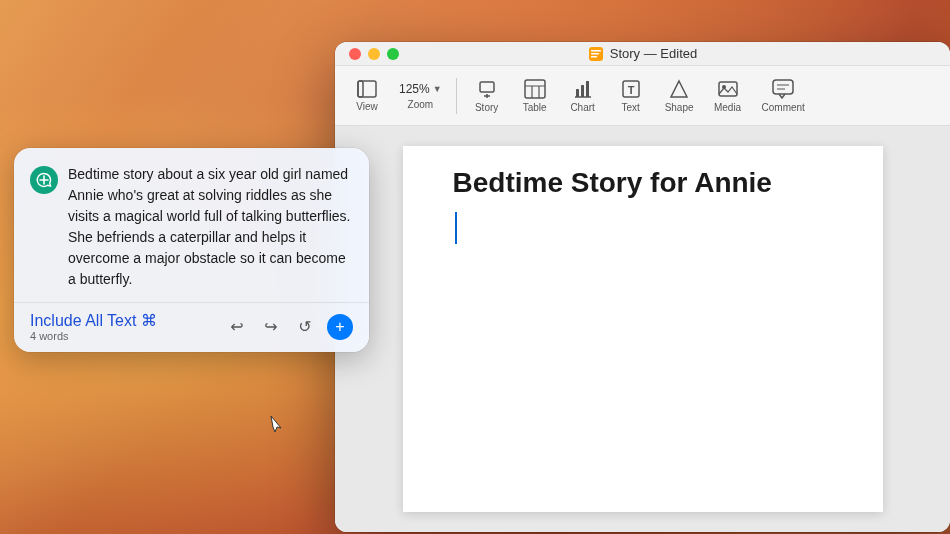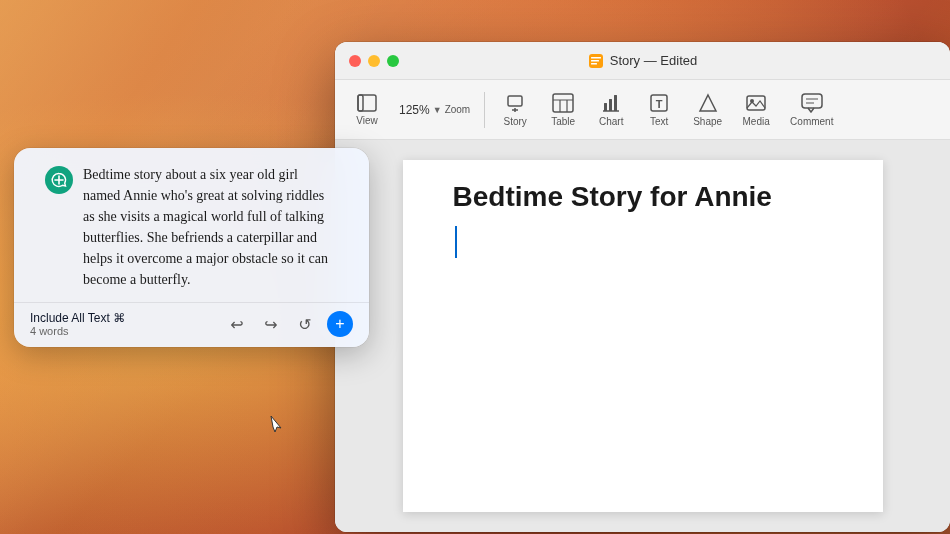--- a/index.html
+++ b/index.html
@@ -55,21 +55,21 @@
       overflow: hidden;
       display: flex;
       flex-direction: column;
     }
 
     
     .title-bar {
       display: flex;
       align-items: center;
       justify-content: center;
-      height: 38px;
+      height: 24px;
       background: #f0f0f0;
       border-bottom: 1px solid #ddd;
       position: relative;
       flex-shrink: 0;
     }
 
     .traffic-lights {
       position: absolute;
       left: 14px;
       display: flex;
@@ -136,21 +136,21 @@
     .toolbar-divider {
       width: 1px;
       height: 36px;
       background: #ccc;
       margin: 0 4px;
     }
 
     
     .zoom-control {
       display: flex;
-      flex-direction: row;
+      flex-direction: column;
       align-items: center;
       gap: 3px;
       padding: 4px 6px;
       border-radius: 6px;
       cursor: pointer;
     }
 
     .zoom-value {
       display: flex;
       align-items: center;
@@ -207,24 +207,23 @@
       left: 14px;
       width: 355px;
       background: rgba(240, 245, 255, 0.95);
       border-radius: 16px;
       box-shadow: 0 8px 30px rgba(0,0,0,0.25), 0 0 0 0.5px rgba(0,0,0,0.1);
       overflow: hidden;
       backdrop-filter: blur(20px);
     }
 
     .ai-popup-body {
-      padding: 16px 31px 12px;
+      padding: 16px 16px 12px;
       display: flex;
       gap: 10px;
-      font-family: Liberation Serif, serif;
     }
 
     .ai-icon-container {
       flex-shrink: 0;
       width: 28px;
       height: 28px;
       margin-top: 2px;
     }
 
     .ai-icon {
@@ -246,22 +245,22 @@
       justify-content: space-between;
       border-top: 1px solid rgba(0,0,0,0.08);
     }
 
     .ai-footer-left {
       display: flex;
       flex-direction: column;
     }
 
     .ai-include-text {
-      font-size: 12px;
-      color: #0f172a;
+      font-size: 16px;
+      color: #1d4ed8;
       font-weight: 500;
     }
 
     .ai-word-count {
       font-size: 11px;
       color: #666;
     }
 
     .ai-actions {
       display: flex;

